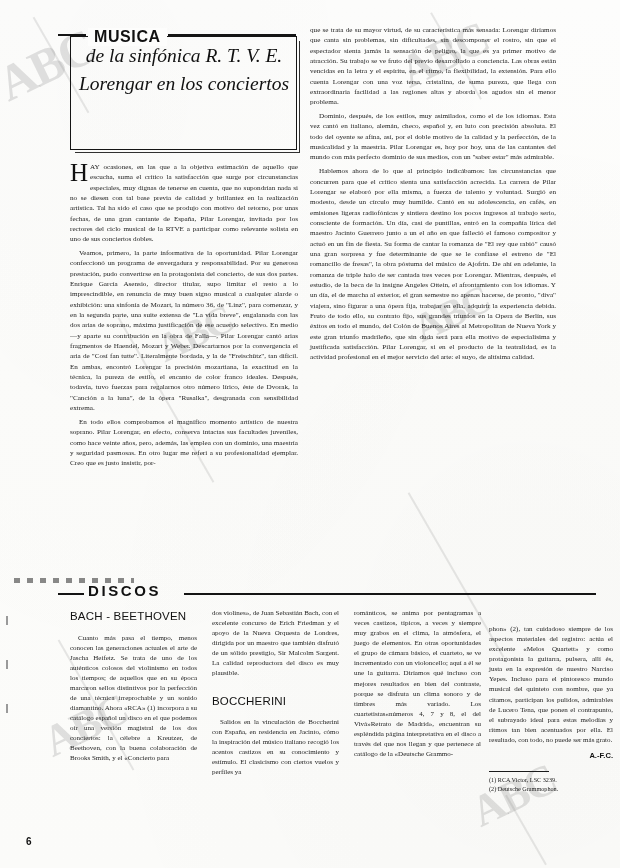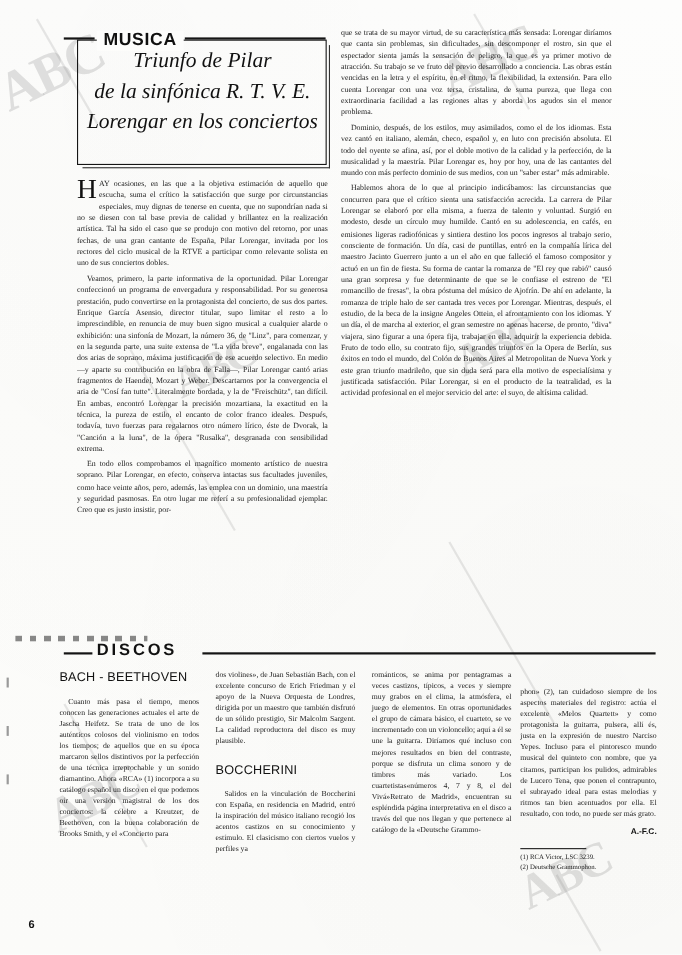--- a/index.html
+++ b/index.html
@@ -161,21 +161,21 @@
     font-family: "Liberation Sans", sans-serif;
     font-weight: bold;
     font-size: 15px;
     letter-spacing: 2.6px;
     color: #111;
   }
 
   
   #discos {
     position: absolute;
-    left: 18px; top: 608px;
+    left: 34px; top: 608px;
     width: 584px; height: 240px;
   }
   .sec-title {
     font-family: "Liberation Sans", sans-serif;
     font-weight: normal;
     font-size: 11.5px;
     letter-spacing: 0.2px;
     color: #121212;
     margin: 0 0 8px 0;
   }
@@ -274,21 +274,20 @@
 
   <div id="top-article">
 
     <div class="kicker-rule-l"></div>
     <div class="kicker-rule-r"></div>
     <div class="kicker">MUSICA</div>
 
     <div class="headline-box"></div>
 
     <div class="headline">
-      <div>Triunfo de Pilar</div>
       <div>de la sinfónica R. T. V. E.</div>
       <div>Lorengar en los conciertos</div>
     </div>
 
     <div class="col" id="ta-col-left">
       <p class="dropcap-para">
         <span class="dropcap">H</span><span>AY ocasiones, en las que a la objetiva estimación de aquello que escucha, suma el crítico la satisfacción que surge por circunstancias especiales, muy dignas de tenerse en cuenta, que no supondrían nada si no se diesen con tal base previa de calidad y brillantez en la realización artística. Tal ha sido el caso que se produjo con motivo del retorno, por unas fechas, de una gran cantante de España, Pilar Lorengar, invitada por los rectores del ciclo musical de la RTVE a participar como relevante solista en uno de sus conciertos dobles.</span>
       </p>
       <p>Veamos, primero, la parte informativa de la oportunidad. Pilar Lorengar confeccionó un programa de envergadura y responsabilidad. Por su generosa prestación, pudo convertirse en la protagonista del concierto, de sus dos partes. Enrique García Asensio, director titular, supo limitar el resto a lo imprescindible, en renuncia de muy buen signo musical a cualquier alarde o exhibición: una sinfonía de Mozart, la número 36, de "Linz", para comenzar, y en la segunda parte, una suite extensa de "La vida breve", engalanada con las dos arias de soprano, máxima justificación de ese acuerdo selectivo. En medio —y aparte su contribución en la obra de Falla—, Pilar Lorengar cantó arias fragmentos de Haendel, Mozart y Weber. Descartarnos por la convergencia el aria de "Cosí fan tutte". Literalmente bordada, y la de "Freischütz", tan difícil. En ambas, encontró Lorengar la precisión mozartiana, la exactitud en la técnica, la pureza de estilo, el encanto de color franco ideales. Después, todavía, tuvo fuerzas para regalarnos otro número lírico, éste de Dvorak, la "Canción a la luna", de la ópera "Rusalka", desgranada con sensibilidad extrema.</p>
       <p>En todo ellos comprobamos el magnífico momento artístico de nuestra soprano. Pilar Lorengar, en efecto, conserva intactas sus facultades juveniles, como hace veinte años, pero, además, las emplea con un dominio, una maestría y seguridad pasmosas. En otro lugar me referí a su profesionalidad ejemplar. Creo que es justo insistir, por-</p>
@@ -311,21 +310,21 @@
   <div id="discos">
 
     <div class="dcol" id="d1">
       <div class="sec-title left">BACH - BEETHOVEN</div>
       <p>Cuanto más pasa el tiempo, menos conocen las generaciones actuales el arte de Jascha Heifetz. Se trata de uno de los auténticos colosos del violinismo en todos los tiempos; de aquellos que en su época marcaron sellos distintivos por la perfección de una técnica irreprochable y un sonido diamantino. Ahora «RCA» (1) incorpora a su catálogo español un disco en el que podemos oír una versión magistral de los dos conciertos: la célebre a Kreutzer, de Beethoven, con la buena colaboración de Brooks Smith, y el «Concierto para</p>
     </div>
 
     <div class="dcol" id="d2">
       <p class="noind">dos violines», de Juan Sebastián Bach, con el excelente concurso de Erich Friedman y el apoyo de la Nueva Orquesta de Londres, dirigida por un maestro que también disfrutó de un sólido prestigio, Sir Malcolm Sargent. La calidad reproductora del disco es muy plausible.</p>
       <div class="sec-title" style="margin-top:14px;">BOCCHERINI</div>
-      <p>Salidos en la vinculación de Boccherini con España, en residencia en Madrid, entró la inspiración del músico italiano recogió los acentos castizos en su conocimiento y estímulo. El clasicismo con ciertos vuelos y perfiles ya</p>
+      <p>Salidos en la vinculación de Boccherini con España, en residencia en Jacinto, cómo la inspiración del músico italiano recogió los acentos castizos en su conocimiento y estímulo. El clasicismo con ciertos vuelos y perfiles ya</p>
     </div>
 
     <div class="dcol" id="d3">
       <p class="noind">románticos, se anima por pentagramas a veces castizos, típicos, a veces y siempre muy grabos en el clima, la atmósfera, el juego de elementos. En otras oportunidades el grupo de cámara básico, el cuarteto, se ve incrementado con un violoncello; aquí a él se une la guitarra. Diríamos qué incluso con mejores resultados en bien del contraste, porque se disfruta un clima sonoro y de timbres más variado. Los cuartetistas«números 4, 7 y 8, el del Vivá»Retrato de Madrid», encuentran su espléndida página interpretativa en el disco a través del que nos llegan y que pertenece al catálogo de la «Deutsche Grammo-</p>
     </div>
 
     <div class="dcol" id="d4">
       <p class="noind">phon» (2), tan cuidadoso siempre de los aspectos materiales del registro: actúa el excelente «Melos Quartett» y como protagonista la guitarra, pulsera, allí és, justa en la expresión de nuestro Narciso Yepes. Incluso para el pintoresco mundo musical del quinteto con nombre, que ya citamos, participan los pulidos, admirables de Lucero Tena, que ponen el contrapunto, el subrayado ideal para estas melodías y ritmos tan bien acentuados por ella. El resultado, con todo, no puede ser más grato.</p>
       <div class="sig">A.-F.C.</div>
       <div class="footnote-rule"></div>

